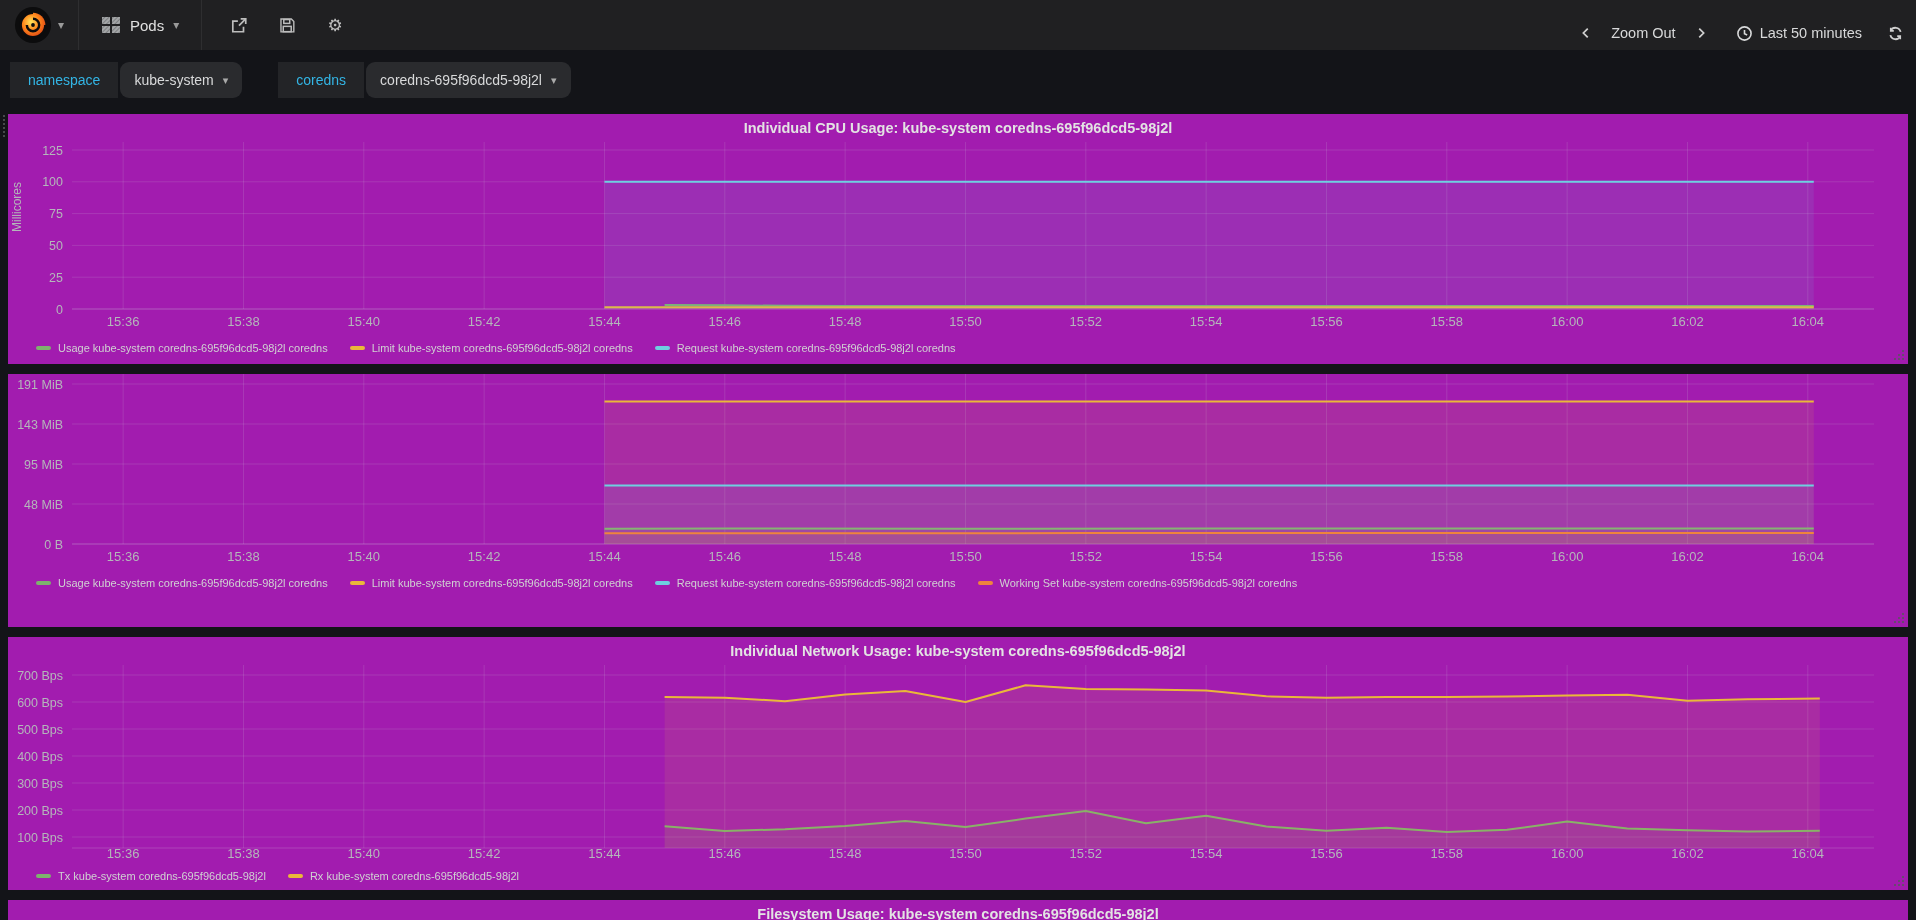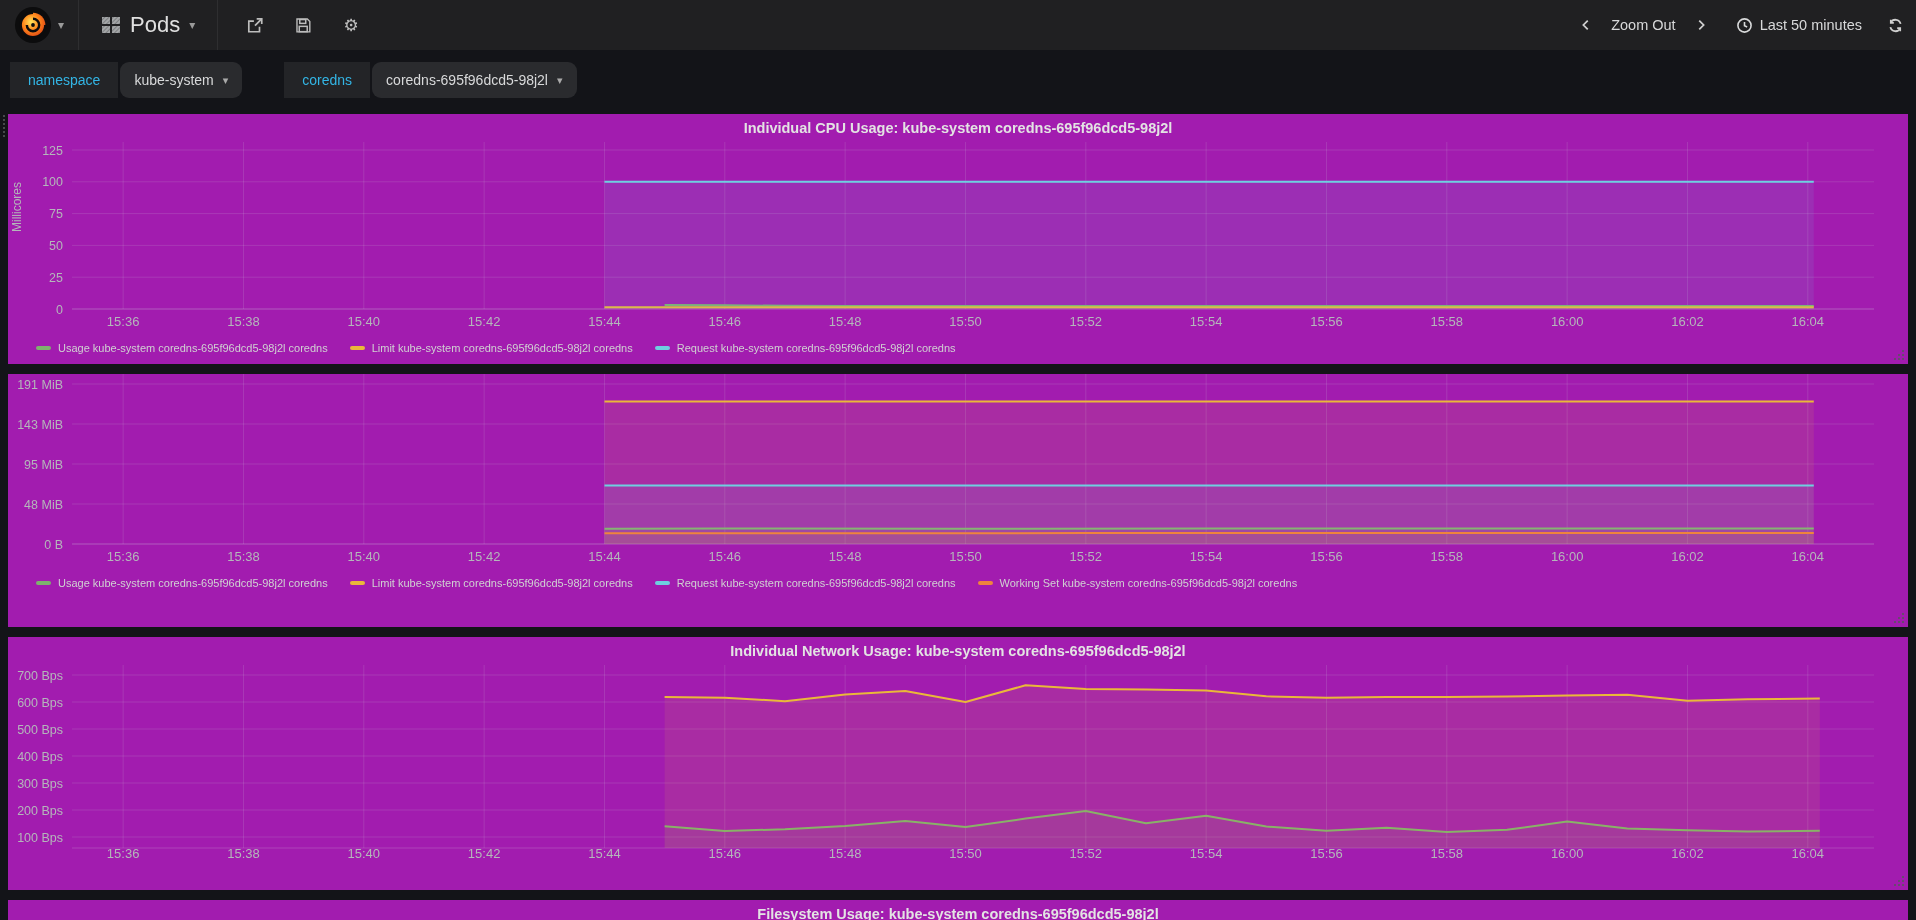--- a/index.html
+++ b/index.html
@@ -4,31 +4,31 @@
 <style>
   * { margin:0; padding:0; box-sizing:border-box; }
   html,body { width:1916px; height:920px; overflow:hidden; background:#131418;
               font-family:"Liberation Sans", sans-serif; color:#d8d9da; }
 
   
   .navbar { height:50px; background:#202022; display:flex; align-items:center; position:relative; }
   .nav-sep { width:1px; height:50px; background:#2e2e30; }
   .logo-block { width:78px; height:50px; display:flex; align-items:center; justify-content:center; gap:6px; cursor:pointer; }
   .dash-block { height:50px; display:flex; align-items:center; gap:9px; padding:0 22px; cursor:pointer; }
-  .dash-title { font-size:22px; color:#e0e0e0; }
+  .dash-title { font-size:15px; color:#e0e0e0; }
   .caret { color:#9a9a9a; font-size:12px; }
   .nav-icons { display:flex; align-items:center; gap:26px; padding:0 26px; }
   .icon-btn { display:flex; align-items:center; justify-content:center; width:22px; height:22px; cursor:pointer; }
   .gear-glyph { font-size:17px; color:#bdbdbd; line-height:1; }
-  .nav-right { position:absolute; right:10px; top:0; height:50px; display:flex; align-items:center; gap:14px; }
+  .nav-right { position:absolute; right:10px; top:8px; height:50px; display:flex; align-items:center; gap:14px; }
   .nav-right .txt { font-size:14.5px; color:#d8d9da; }
   .timepicker { display:flex; align-items:center; gap:7px; cursor:pointer; }
 
   
-  .submenu { display:flex; gap:20px; margin:12px 0 0 10px; height:36px; }
+  .submenu { display:flex; gap:14px; margin:12px 0 0 10px; height:36px; }
   .var-group { display:flex; gap:2px; margin-right:22px; }
   .var-label { background:#232427; color:#33b5e5; font-size:14px; display:flex; align-items:center; padding:0 18px; }
   .var-value { background:#2a2b2e; color:#d8d9da; font-size:14px; display:flex; align-items:center; gap:9px; padding:0 14px; cursor:pointer;border-radius:9px; }
   .var-value .caret { font-size:11px; color:#aaa; }
 
   
   .panel { position:relative; background:#a21caf; margin:0 8px 10px 8px; width:1900px; }
   .panel-1 { margin-top:16px; height:250px; }
   .panel-2 { height:253px; }
   .panel-3 { height:253px; }
@@ -369,20 +369,30 @@
       <text x="1318.4808013355594" y="193" text-anchor="middle" fill="#b4b7ba" font-size="13">15:56</text>
       <text x="1438.8146911519198" y="193" text-anchor="middle" fill="#b4b7ba" font-size="13">15:58</text>
       <text x="1559.1485809682804" y="193" text-anchor="middle" fill="#b4b7ba" font-size="13">16:00</text>
       <text x="1679.482470784641" y="193" text-anchor="middle" fill="#b4b7ba" font-size="13">16:02</text>
       <text x="1799.8163606010016" y="193" text-anchor="middle" fill="#b4b7ba" font-size="13">16:04</text>
       <path d="M656.6 161.2 L716.8 166.1 L777.0 164.2 L837.1 160.9 L897.3 156.1 L957.5 162.0 L1017.6 153.6 L1077.8 146.1 L1138.0 158.2 L1198.1 150.7 L1258.3 161.5 L1318.5 165.8 L1378.6 162.8 L1438.8 167.1 L1499.0 164.7 L1559.1 156.6 L1619.3 163.4 L1679.5 165.3 L1739.6 166.6 L1811.8 165.8 L1811.8 183 L656.6 183 Z" fill="#7EB26D" fill-opacity="0.1" stroke="none"></path>
       <path d="M656.6 161.2 L716.8 166.1 L777.0 164.2 L837.1 160.9 L897.3 156.1 L957.5 162.0 L1017.6 153.6 L1077.8 146.1 L1138.0 158.2 L1198.1 150.7 L1258.3 161.5 L1318.5 165.8 L1378.6 162.8 L1438.8 167.1 L1499.0 164.7 L1559.1 156.6 L1619.3 163.4 L1679.5 165.3 L1739.6 166.6 L1811.8 165.8" fill="none" stroke="#7EB26D" stroke-width="2" stroke-linejoin="round"></path>
       <path d="M656.6 32.1 L716.8 32.7 L777.0 36.2 L837.1 29.4 L897.3 25.9 L957.5 37.0 L1017.6 20.3 L1077.8 24.0 L1138.0 24.6 L1198.1 25.4 L1258.3 31.3 L1318.5 32.7 L1378.6 32.1 L1438.8 31.9 L1499.0 31.6 L1559.1 30.5 L1619.3 29.7 L1679.5 35.7 L1739.6 34.3 L1811.8 33.5 L1811.8 183 L656.6 183 Z" fill="#EAB839" fill-opacity="0.1" stroke="none"></path>
       <path d="M656.6 32.1 L716.8 32.7 L777.0 36.2 L837.1 29.4 L897.3 25.9 L957.5 37.0 L1017.6 20.3 L1077.8 24.0 L1138.0 24.6 L1198.1 25.4 L1258.3 31.3 L1318.5 32.7 L1378.6 32.1 L1438.8 31.9 L1499.0 31.6 L1559.1 30.5 L1619.3 29.7 L1679.5 35.7 L1739.6 34.3 L1811.8 33.5" fill="none" stroke="#EAB839" stroke-width="2" stroke-linejoin="round"></path>
     </svg>
+  <div class="legend">
+      <span class="legend-item">
+        <span class="legend-swatch" style="background: rgb(126, 178, 109);"></span>
+        <span>Tx kube-system coredns-695f96dcd5-98j2l</span>
+      </span>
+      <span class="legend-item">
+        <span class="legend-swatch" style="background: rgb(234, 184, 57);"></span>
+        <span>Rx kube-system coredns-695f96dcd5-98j2l</span>
+      </span>
+    </div>
   <svg class="resize-corner" width="12" height="12">
     <g fill="#55585a">
         <circle cx="10" cy="2" r="1"></circle>
         <circle cx="10" cy="6" r="1"></circle>
         <circle cx="6" cy="6" r="1"></circle>
         <circle cx="10" cy="10" r="1"></circle>
         <circle cx="6" cy="10" r="1"></circle>
         <circle cx="2" cy="10" r="1"></circle>
       </g>
   </svg>

